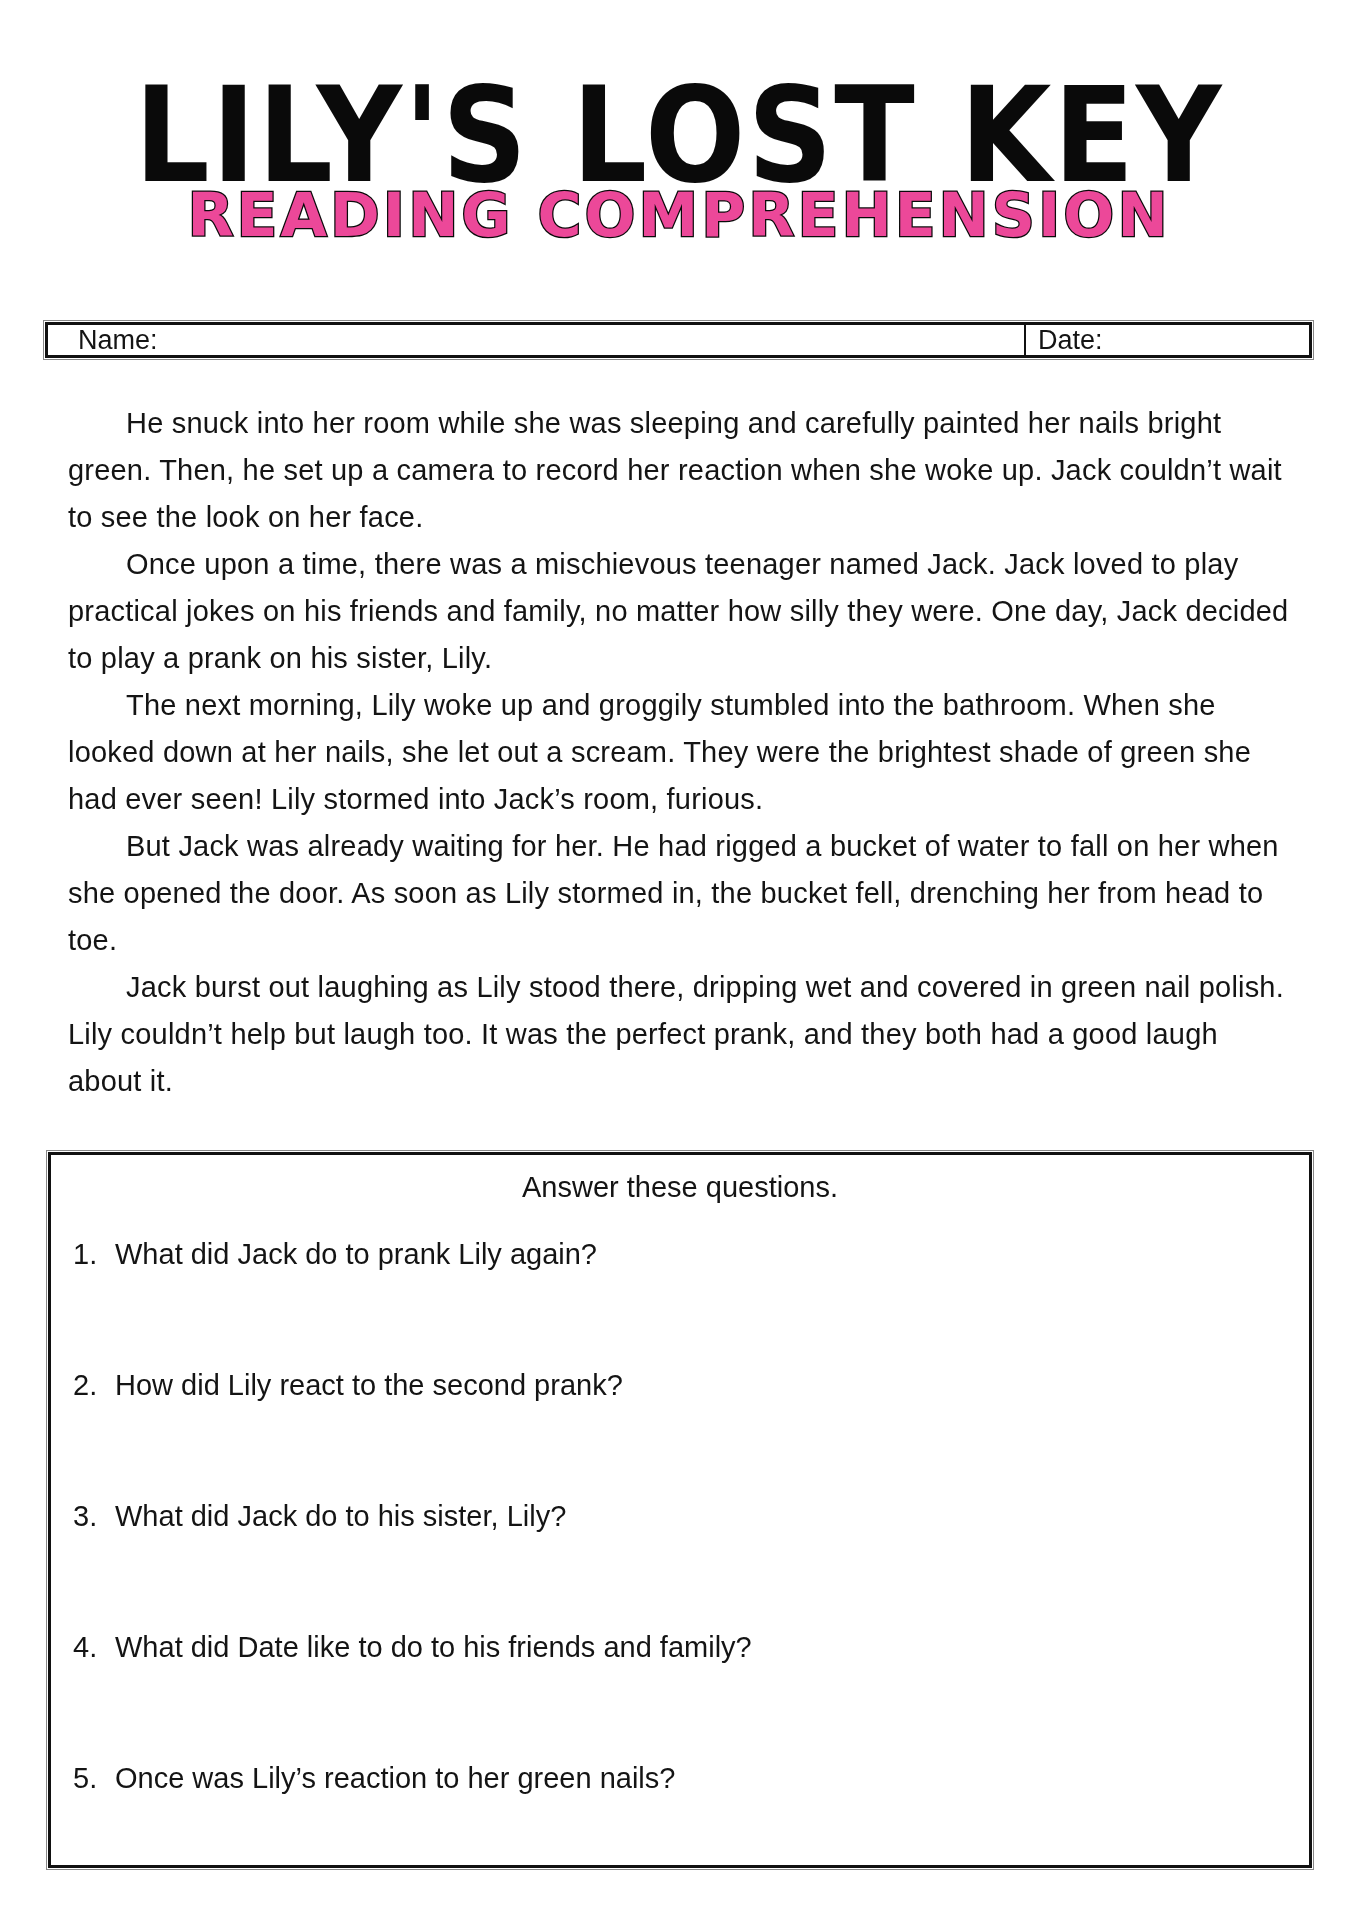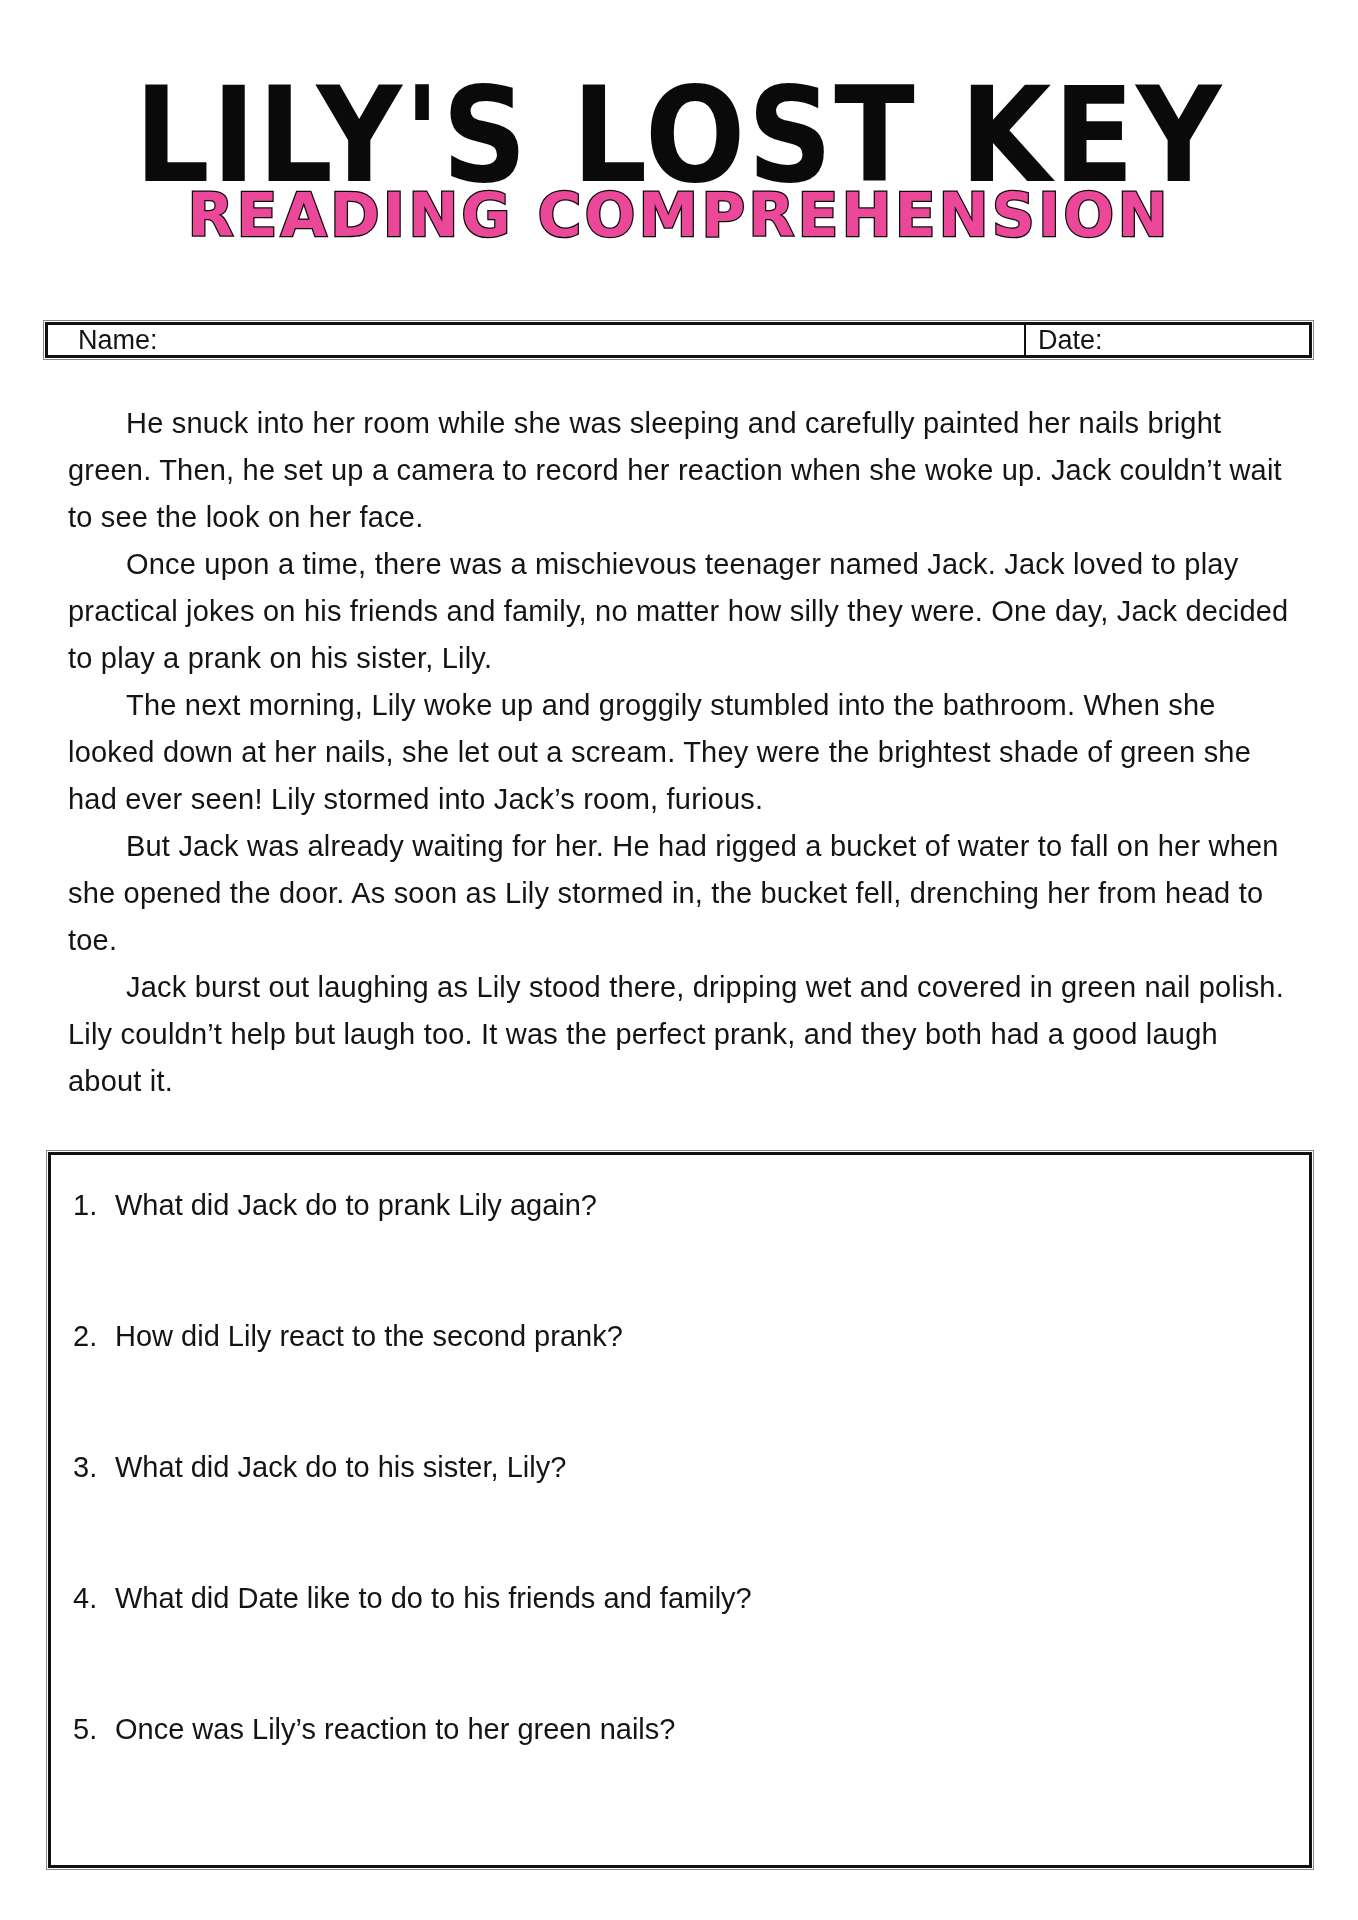--- a/index.html
+++ b/index.html
@@ -118,20 +118,21 @@
   <p>Once upon a time, there was a mischievous teenager named Jack. Jack loved to play practical jokes on his friends and family, no matter how silly they were. One day, Jack decided to play a prank on his sister, Lily.</p>
 
   <p>The next morning, Lily woke up and groggily stumbled into the bathroom. When she looked down at her nails, she let out a scream. They were the brightest shade of green she had ever seen! Lily stormed into Jack’s room, furious.</p>
 
   <p>But Jack was already waiting for her. He had rigged a bucket of water to fall on her when she opened the door. As soon as Lily stormed in, the bucket fell, drenching her from head to toe.</p>
 
   <p>Jack burst out laughing as Lily stood there, dripping wet and covered in green nail polish. Lily couldn’t help but laugh too. It was the perfect prank, and they both had a good laugh about it.</p>
 </div>
 
   <div class="qbox">
+    <div class="qbox-header">Answer these questions.</div>
     <div class="qlist">
   <div class="qitem">
     <div class="qrow">
       <span class="qnum">1.</span>
       <span class="qtext">What did Jack do to prank Lily again?</span>
     </div>
     <div class="answer-space"></div>
   </div>
 
   <div class="qitem">

